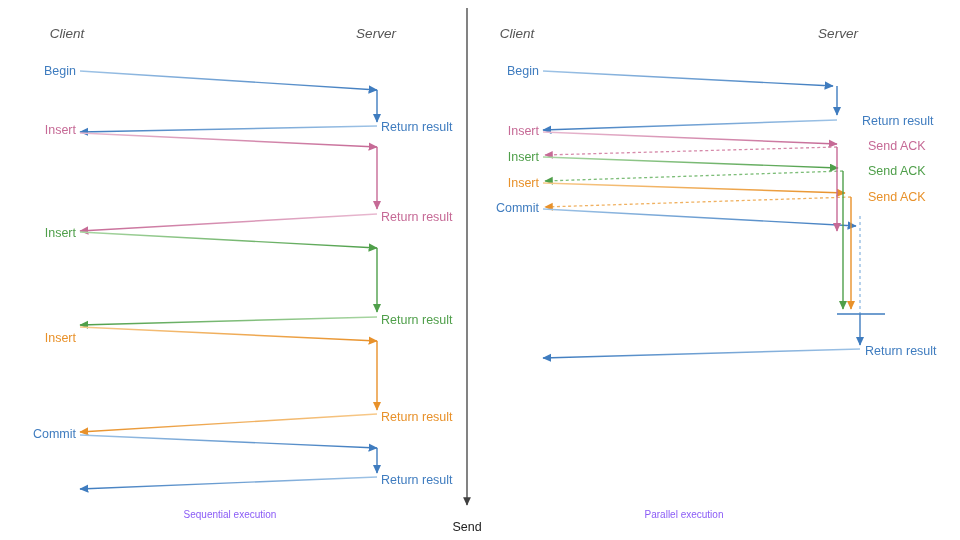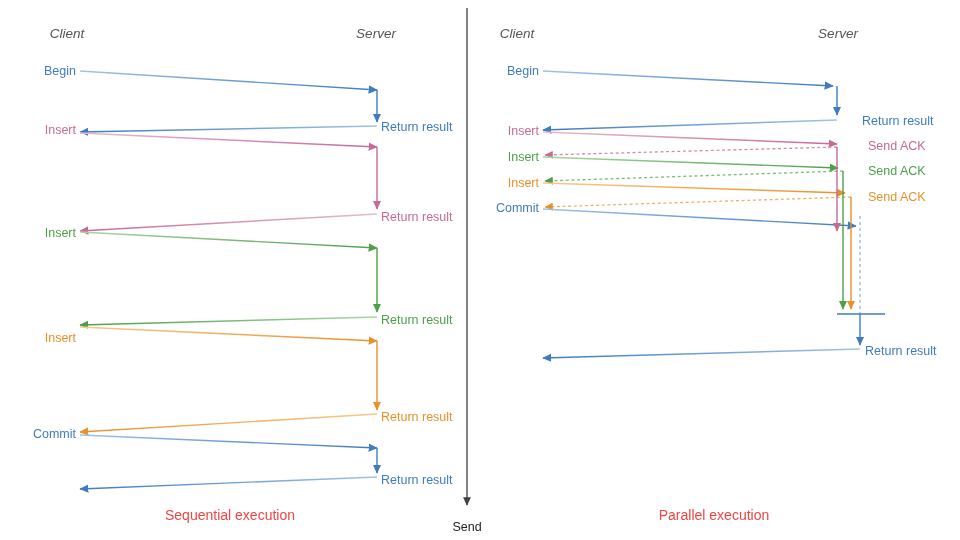--- a/index.html
+++ b/index.html
@@ -5,21 +5,21 @@
   html,body{margin:0;padding:0;background:#ffffff;}
   body{
     width:960px;height:540px;overflow:hidden;
     font-family:"Liberation Sans", sans-serif;
     -webkit-font-smoothing:antialiased;
   }
   #stage{position:relative;width:960px;height:540px;background:#fff;}
   svg#canvas{position:absolute;left:0;top:0;width:960px;height:540px;}
   .lbl{position:absolute;white-space:nowrap;font-size:12.5px;line-height:1;}
   .role{font-style:italic;font-size:13.5px;color:#555555;}
-  .caption{font-size:14px;color:#ef4444;}
+  .caption{font-size:10px;color:#8b5cf6;}
   .timelbl{font-size:12.5px;color:#222222;}
   .r{text-align:center;transform:translate(-100%,-50%);}
   .l{text-align:center;transform:translate(0,-50%);}
   .c{text-align:center;transform:translate(-50%,-50%);}
 </style>
 </head>
 <body>
 
 <div id="stage">
 
@@ -162,15 +162,15 @@
   <div class="lbl r" style="left:539px;top:157px;color:#4f9f4a;">Insert</div>
   <div class="lbl r" style="left:539px;top:183px;color:#e8912a;">Insert</div>
   <div class="lbl r" style="left:539px;top:208px;color:#3f7cbf;">Commit</div>
 
   <div class="lbl l" style="left:862px;top:121px;color:#3f7cbf;">Return result</div>
   <div class="lbl l" style="left:868px;top:146px;color:#c66a96;">Send ACK</div>
   <div class="lbl l" style="left:868px;top:171px;color:#4f9f4a;">Send ACK</div>
   <div class="lbl l" style="left:868px;top:197px;color:#e8912a;">Send ACK</div>
   <div class="lbl l" style="left:865px;top:351px;color:#3f7cbf;">Return result</div>
 
-  <div class="lbl caption c" style="left:714px;top:515px;">Parallel execution</div>
+  <div class="lbl caption c" style="left:684px;top:515px;">Parallel execution</div>
 
 </div>
 
 </body></html>

